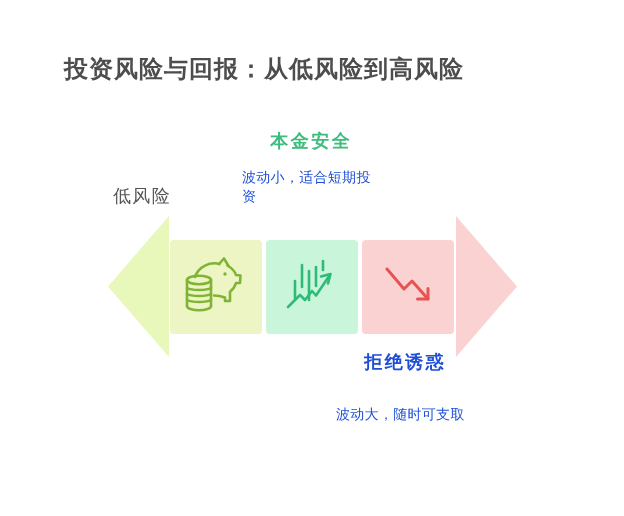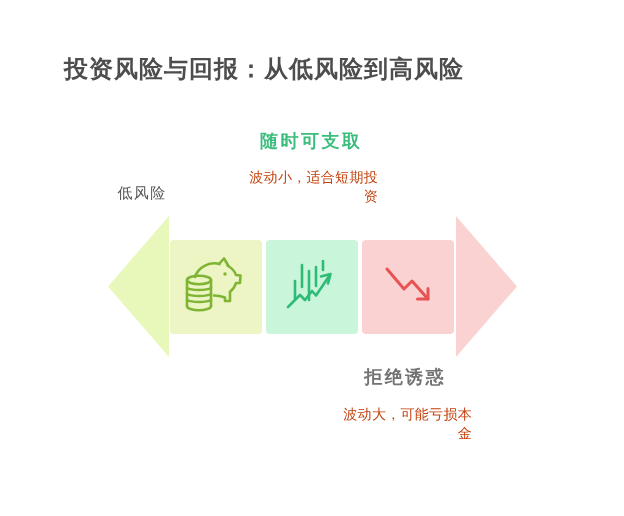--- a/index.html
+++ b/index.html
@@ -15,32 +15,32 @@
     margin: 0; text-align: center;
     font-size: 24px; font-weight: 700; color: #4d4d4d;
     letter-spacing: 1px;
   }
   .seg-label {
     position: absolute; width: 160px; text-align: center;
     font-size: 18px; font-weight: 700; letter-spacing: 2.5px; text-indent: 2.5px;
   }
   .seg-label.green { left: 230px; top: 129px; color: #3bbd7d; }
   .seg-label.olive { left: 139px; top: 371px; color: #9cb832; }
-  .seg-label.red   { left: 324px; top: 365px; color: #737373; }
+  .seg-label.red   { left: 324px; top: 350px; color: #1d4ed8; }
   .seg-desc {
-    position: absolute; width: 136px; text-align: right;
+    position: absolute; width: 136px; text-align: left;
     font-size: 14px; line-height: 19px; letter-spacing: 0.3px;
-    color: #c2410c;
+    color: #1d4ed8;
   }
   .seg-desc.top     { left: 242px; top: 168px; }
   .seg-desc.savings { left: 151px; top: 405px; }
   .seg-desc.risky   { left: 336px; top: 405px; }
   .axis-label {
     position: absolute; width: 70px; top: 184px; text-align: center;
-    font-size: 15px; letter-spacing: 1.3px; color: #565656;
+    font-size: 18px; letter-spacing: 1.3px; color: #565656;
   }
   .axis-label.low  { left: 107px; }
   .axis-label.high { left: 444px; }
   .arrowhead { position: absolute; top: 216px; width: 61px; height: 141px; }
   .arrowhead.left {
     left: 108px; background: #e7f8ba;
     clip-path: polygon(100% 0, 100% 100%, 0 50%);
   }
   .arrowhead.right {
     left: 456px; background: #fbd2d2;
@@ -56,21 +56,21 @@
   .box.b3 { left: 362px; background: #fbd2d2; }
   .box svg { display: block; }
 </style>
 </head>
 <body>
 
 <div class="canvas">
 
   <h1 class="title">投资风险与回报：从低风险到高风险</h1>
 
-  <div class="seg-label green">随时可支取</div>
+  <div class="seg-label green">本金安全</div>
   <div class="seg-desc top">波动小，适合短期投资</div>
 
   <div class="axis-label low">低风险</div>
 
   <div class="arrowhead left"></div>
 
   <div class="box b1">
     <svg width="62" height="62" viewBox="0 0 62 62" fill="none" stroke="#7fb434" stroke-width="2.6" stroke-linecap="round" stroke-linejoin="round">
       <path d="M10,21 C13.5,10.5 25,5.5 34.5,8"></path>
       <path d="M34,8 L39,2.5 L43.5,10"></path>
@@ -102,15 +102,15 @@
     <svg width="62" height="62" viewBox="0 0 62 62" fill="none" stroke="#e65353" stroke-width="3" stroke-linecap="round" stroke-linejoin="round">
       <path d="M10,13 L27,33 L35,25 L51,43"></path>
       <path d="M51,32.5 L51,43 L40.5,43"></path>
     </svg>
   </div>
 
   <div class="arrowhead right"></div>
 
 
   <div class="seg-label red">拒绝诱惑</div>
-  <div class="seg-desc risky">波动大，可能亏损本金</div>
+  <div class="seg-desc risky">波动大，随时可支取</div>
 
 </div>
 
 </body></html>

